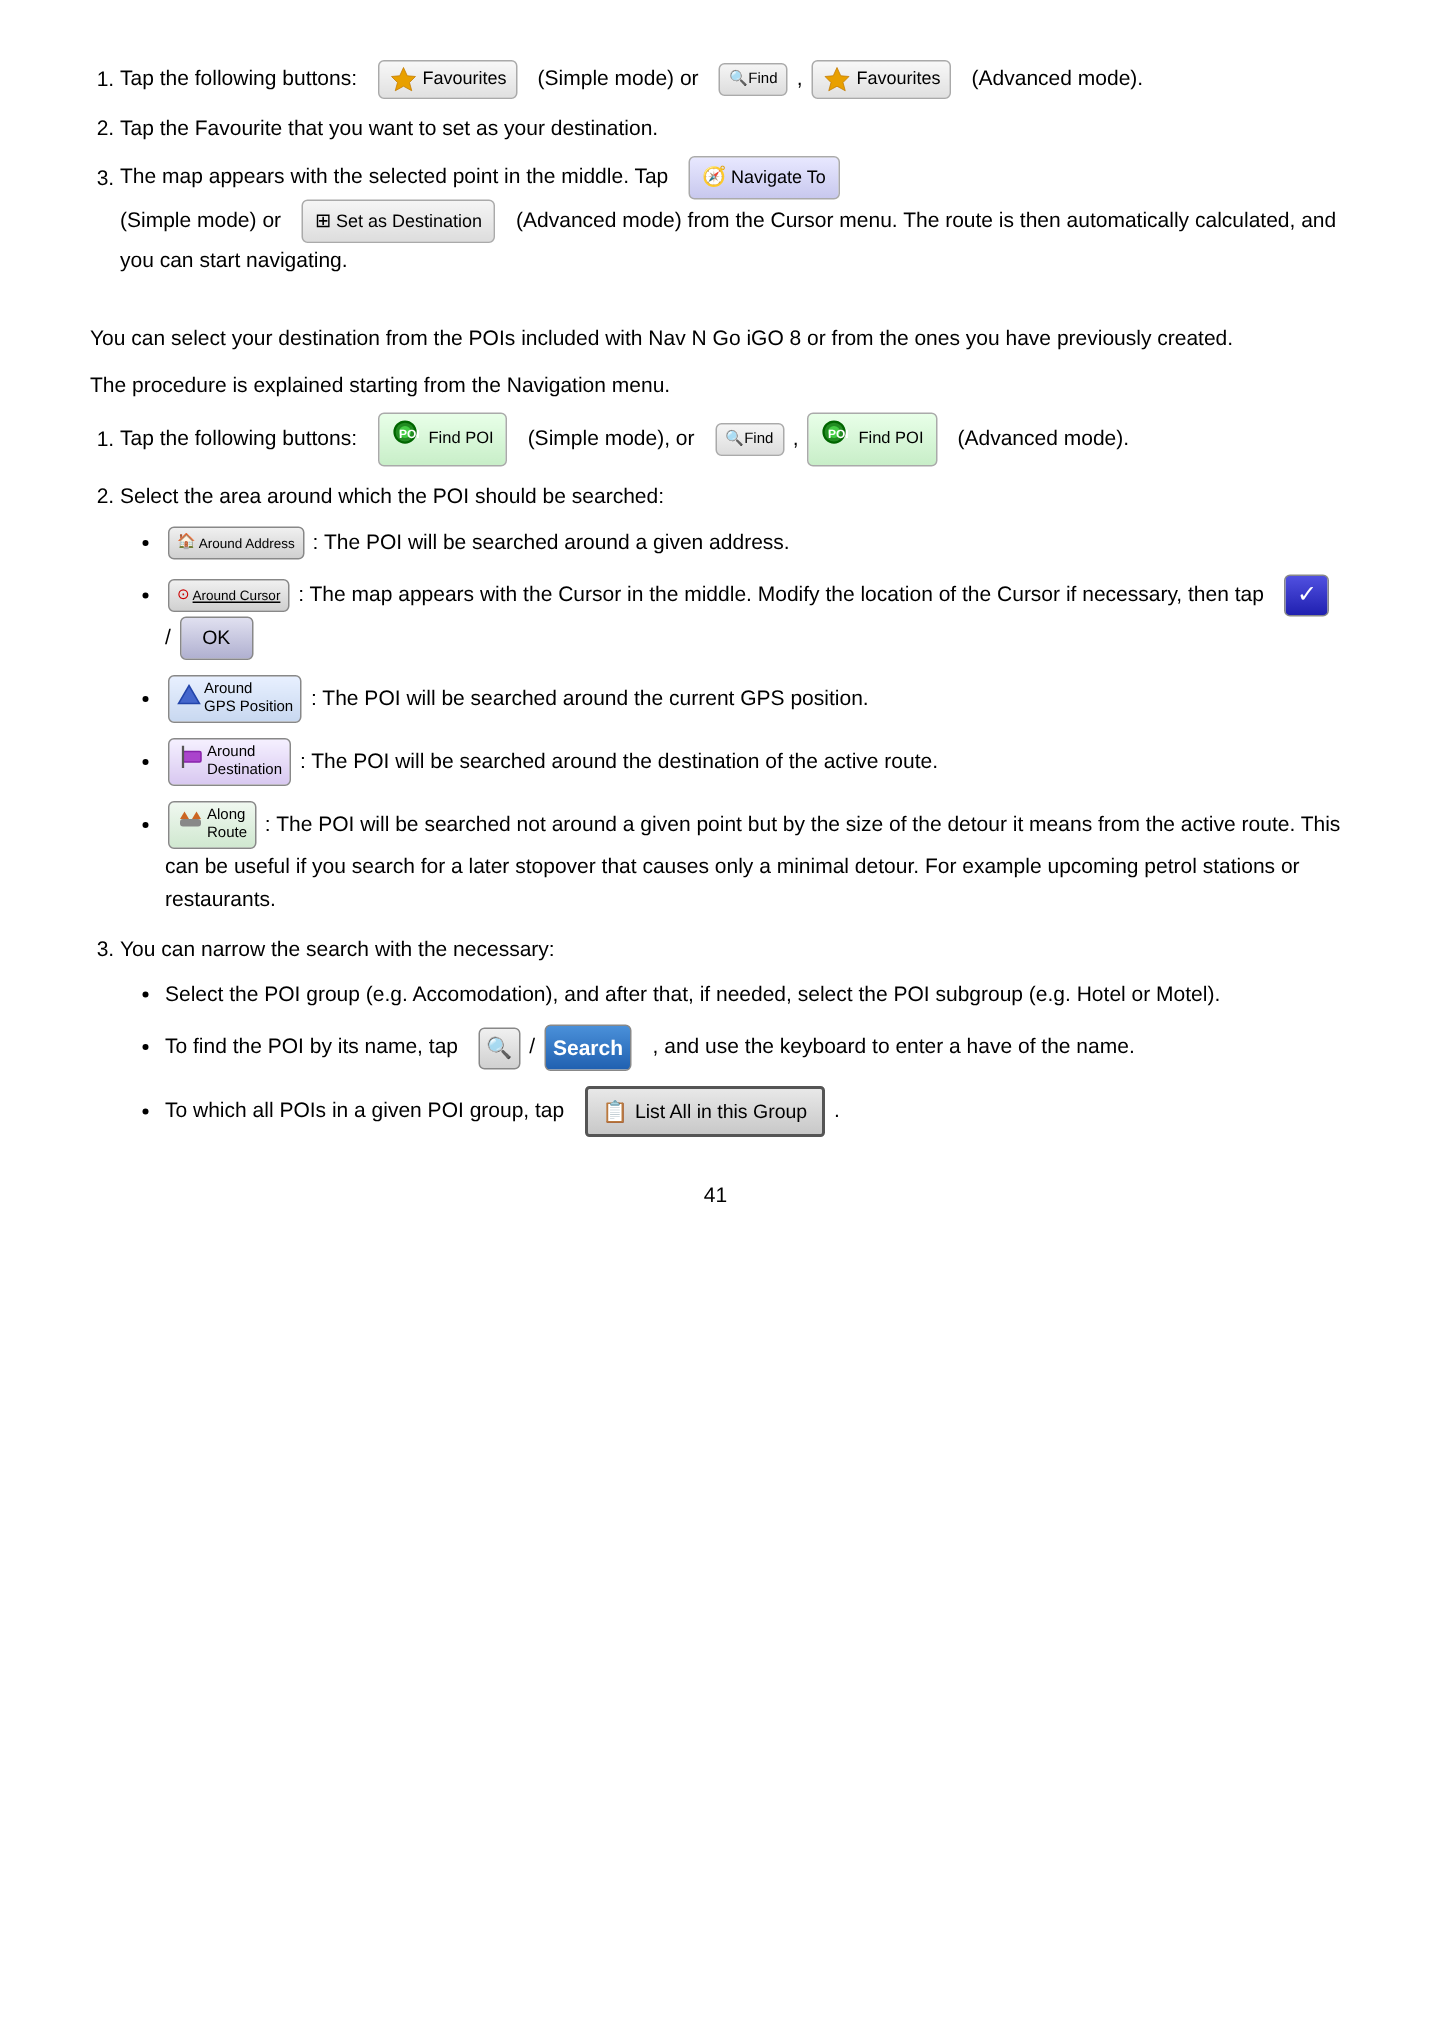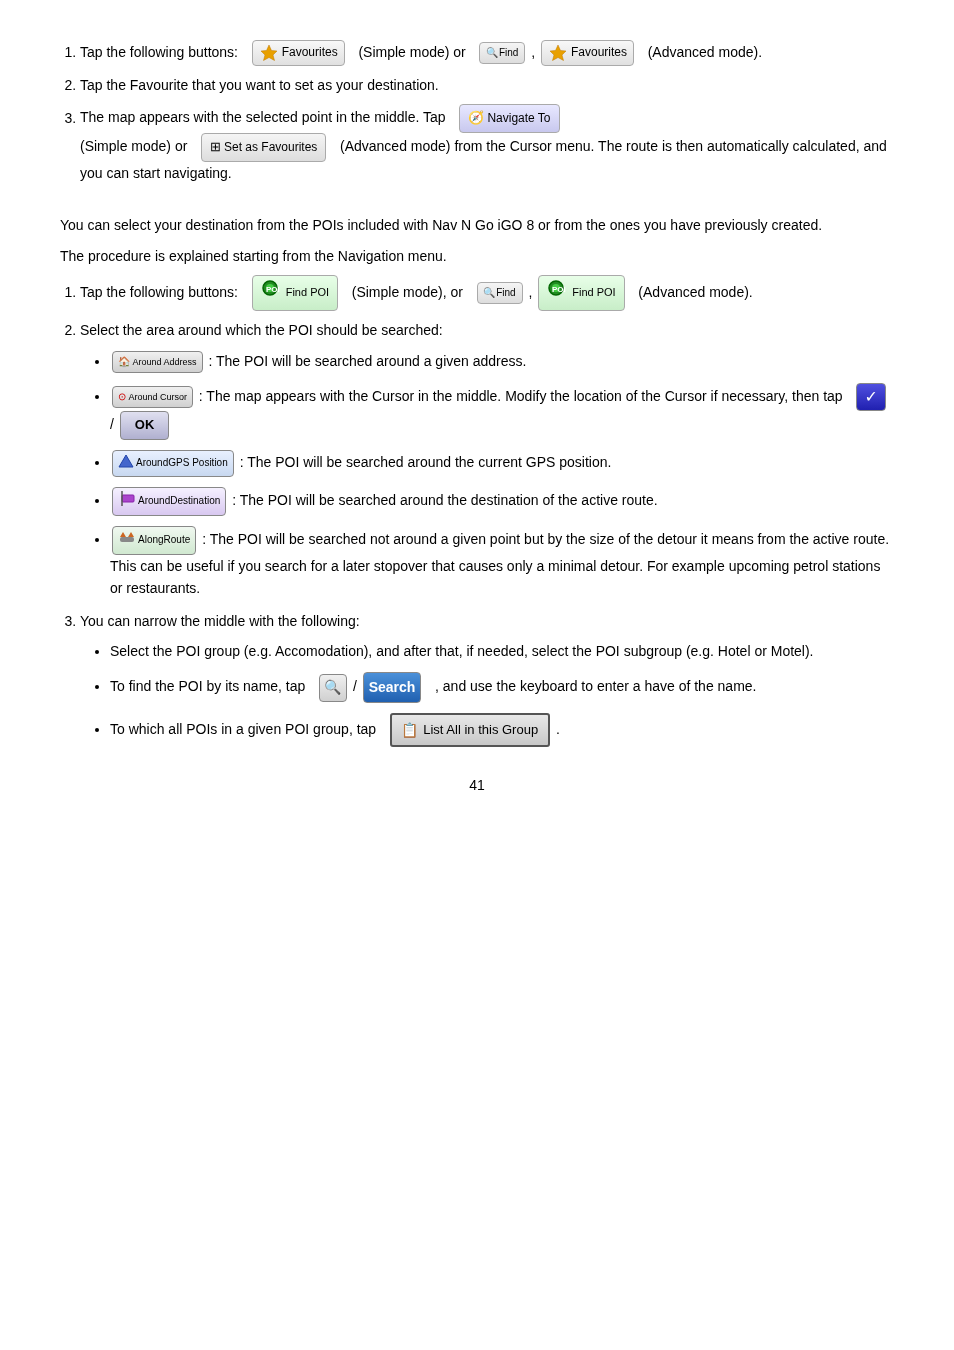--- a/index.html
+++ b/index.html
@@ -101,21 +101,21 @@
     }
     .ok-btn {
       display: inline-flex;
       align-items: center;
       justify-content: flex-start;
       border: 1px solid #888;
       border-radius: 4px;
       padding: 3px 14px;
       background: linear-gradient(to bottom, #e0e0f0, #b0b0d0);
       font-size: 13px;
-      font-weight: bold;
+      font-weight: normal;
       vertical-align: middle;
       margin: 0 2px;
     }
     .checkmark-btn {
       display: inline-flex;
       align-items: center;
       justify-content: center;
       width: 30px;
       height: 28px;
       border: 1px solid #888;
@@ -220,20 +220,21 @@
     .section-gap {
       margin-top: 30px;
     }
     .page-number {
       text-align: center;
       margin-top: 30px;
       font-size: 14px;
     }
     .two-line-label {
       display: inline-flex;
+      flex-direction: column;
       font-size: 10px;
       line-height: 1.2;
     }
   </style>
 </head>
 <body>
 
 <div class="page-content">
 
   <ol>
@@ -278,21 +279,21 @@
       &nbsp;
       <span class="navigate-btn">
         <span style="font-size:13px; margin-right:3px;">🧭</span>
         <span>Navigate To</span>
       </span>
       <br>
       <span>(Simple mode) or</span>
       &nbsp;
       <span class="set-dest-btn">
         <span style="font-size:13px; margin-right:3px;">⊞</span>
-        <span>Set as Favourites</span>
+        <span>Set as Destination</span>
       </span>
       &nbsp;
       <span>(Advanced mode) from the Cursor menu. The route is then automatically calculated, and you can start navigating.</span>
     </li>
   </ol>
 
   <div class="section-gap"></div>
 
   <p>You can select your destination from the POIs included with Nav N Go iGO 8 or from the ones you have previously created.</p>
   <p>The procedure is explained starting from the Navigation menu.</p>
@@ -343,21 +344,21 @@
           <span class="around-addr-btn">
             <span style="margin-right:2px;">🏠</span>
             <span style="font-size:9px;">Around Address</span>
           </span>
           <span>: The POI will be searched around a given address.</span>
         </li>
 
         <li>
           <span class="around-cursor-btn">
             <span style="margin-right:2px; color:#c00;">⊙</span>
-            <span style="font-size:9px;">Around Cursor</span>
+            <span style="font-size:9px;text-decoration:underline;">Around Cursor</span>
           </span>
           <span>: The map appears with the Cursor in the middle. Modify the location of the Cursor if necessary, then tap</span>
           &nbsp;
           <span class="checkmark-btn">
             <span>✓</span>
           </span>
           /
           <span class="ok-btn">
             <span>OK</span>
           </span>
@@ -407,21 +408,21 @@
               <span>Along</span>
               <span>Route</span>
             </span>
           </span>
           <span>: The POI will be searched not around a given point but by the size of the detour it means from the active route. This can be useful if you search for a later stopover that causes only a minimal detour. For example upcoming petrol stations or restaurants.</span>
         </li>
       </ul>
     </li>
 
     <li>
-      <span>You can narrow the middle with the following:</span>
+      <span>You can narrow the search with the necessary:</span>
 
       <ul style="margin-top:8px;">
 
         <li>
           <span>Select the POI group (e.g. Accomodation), and after that, if needed, select the POI subgroup (e.g. Hotel or Motel).</span>
         </li>
 
         <li>
           <span>To find the POI by its name, tap</span>
           &nbsp;

